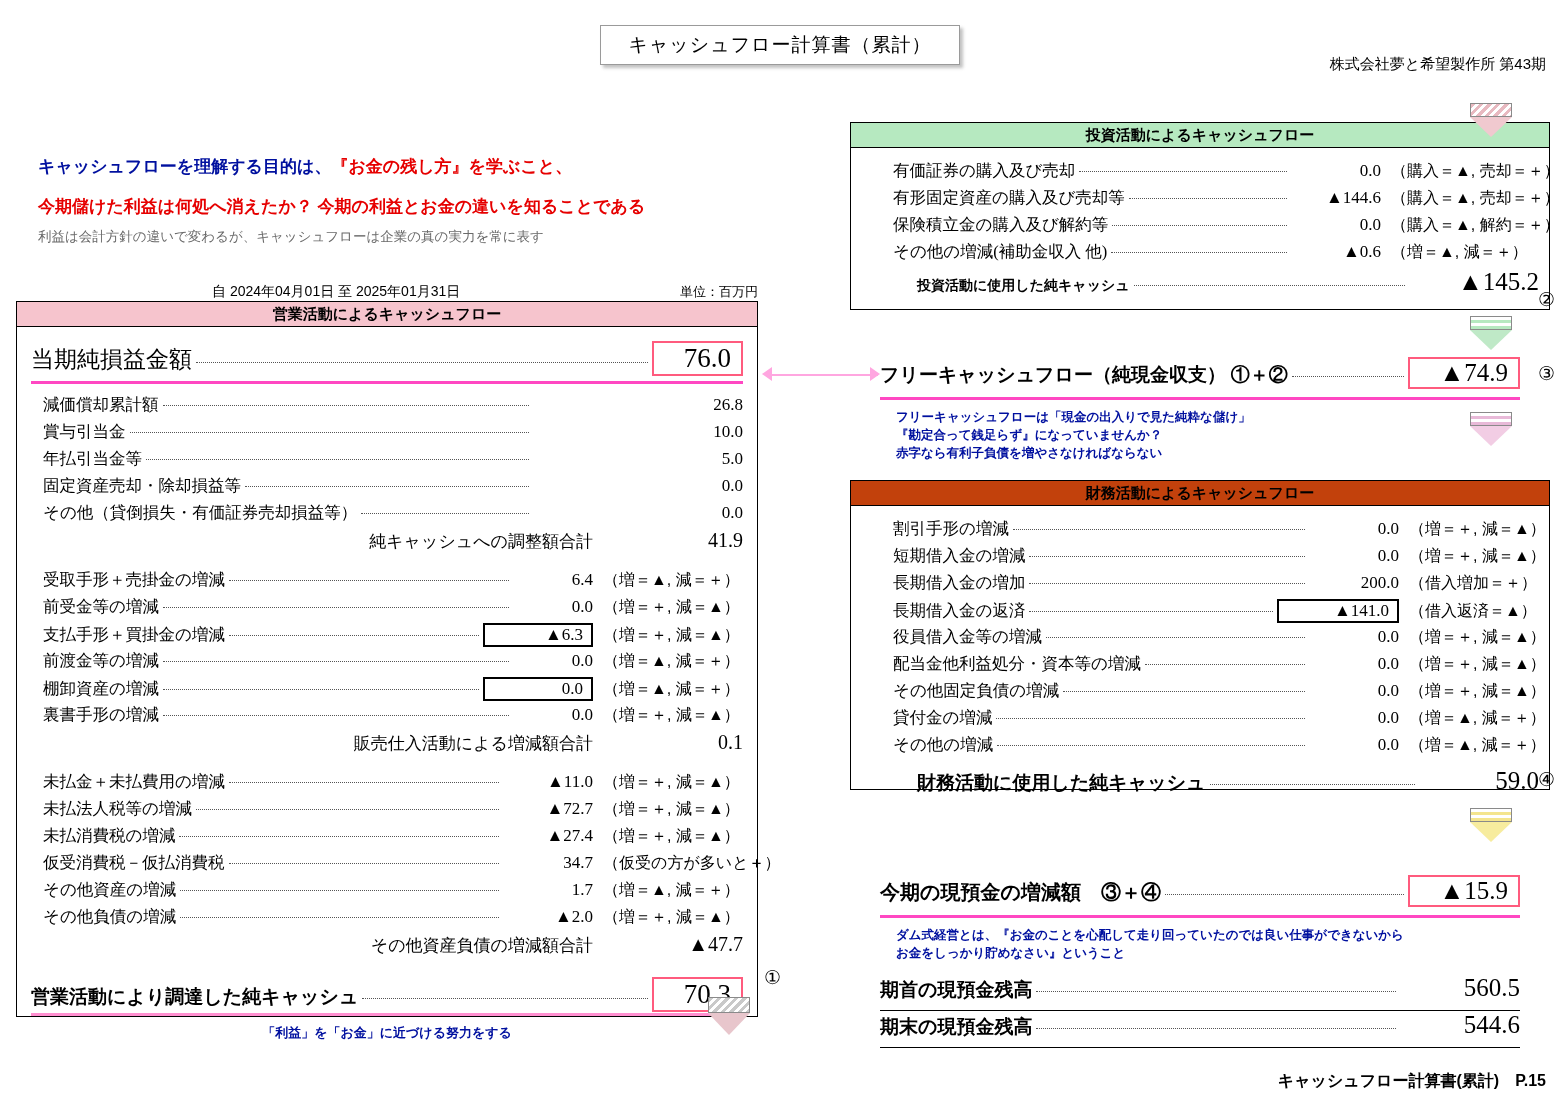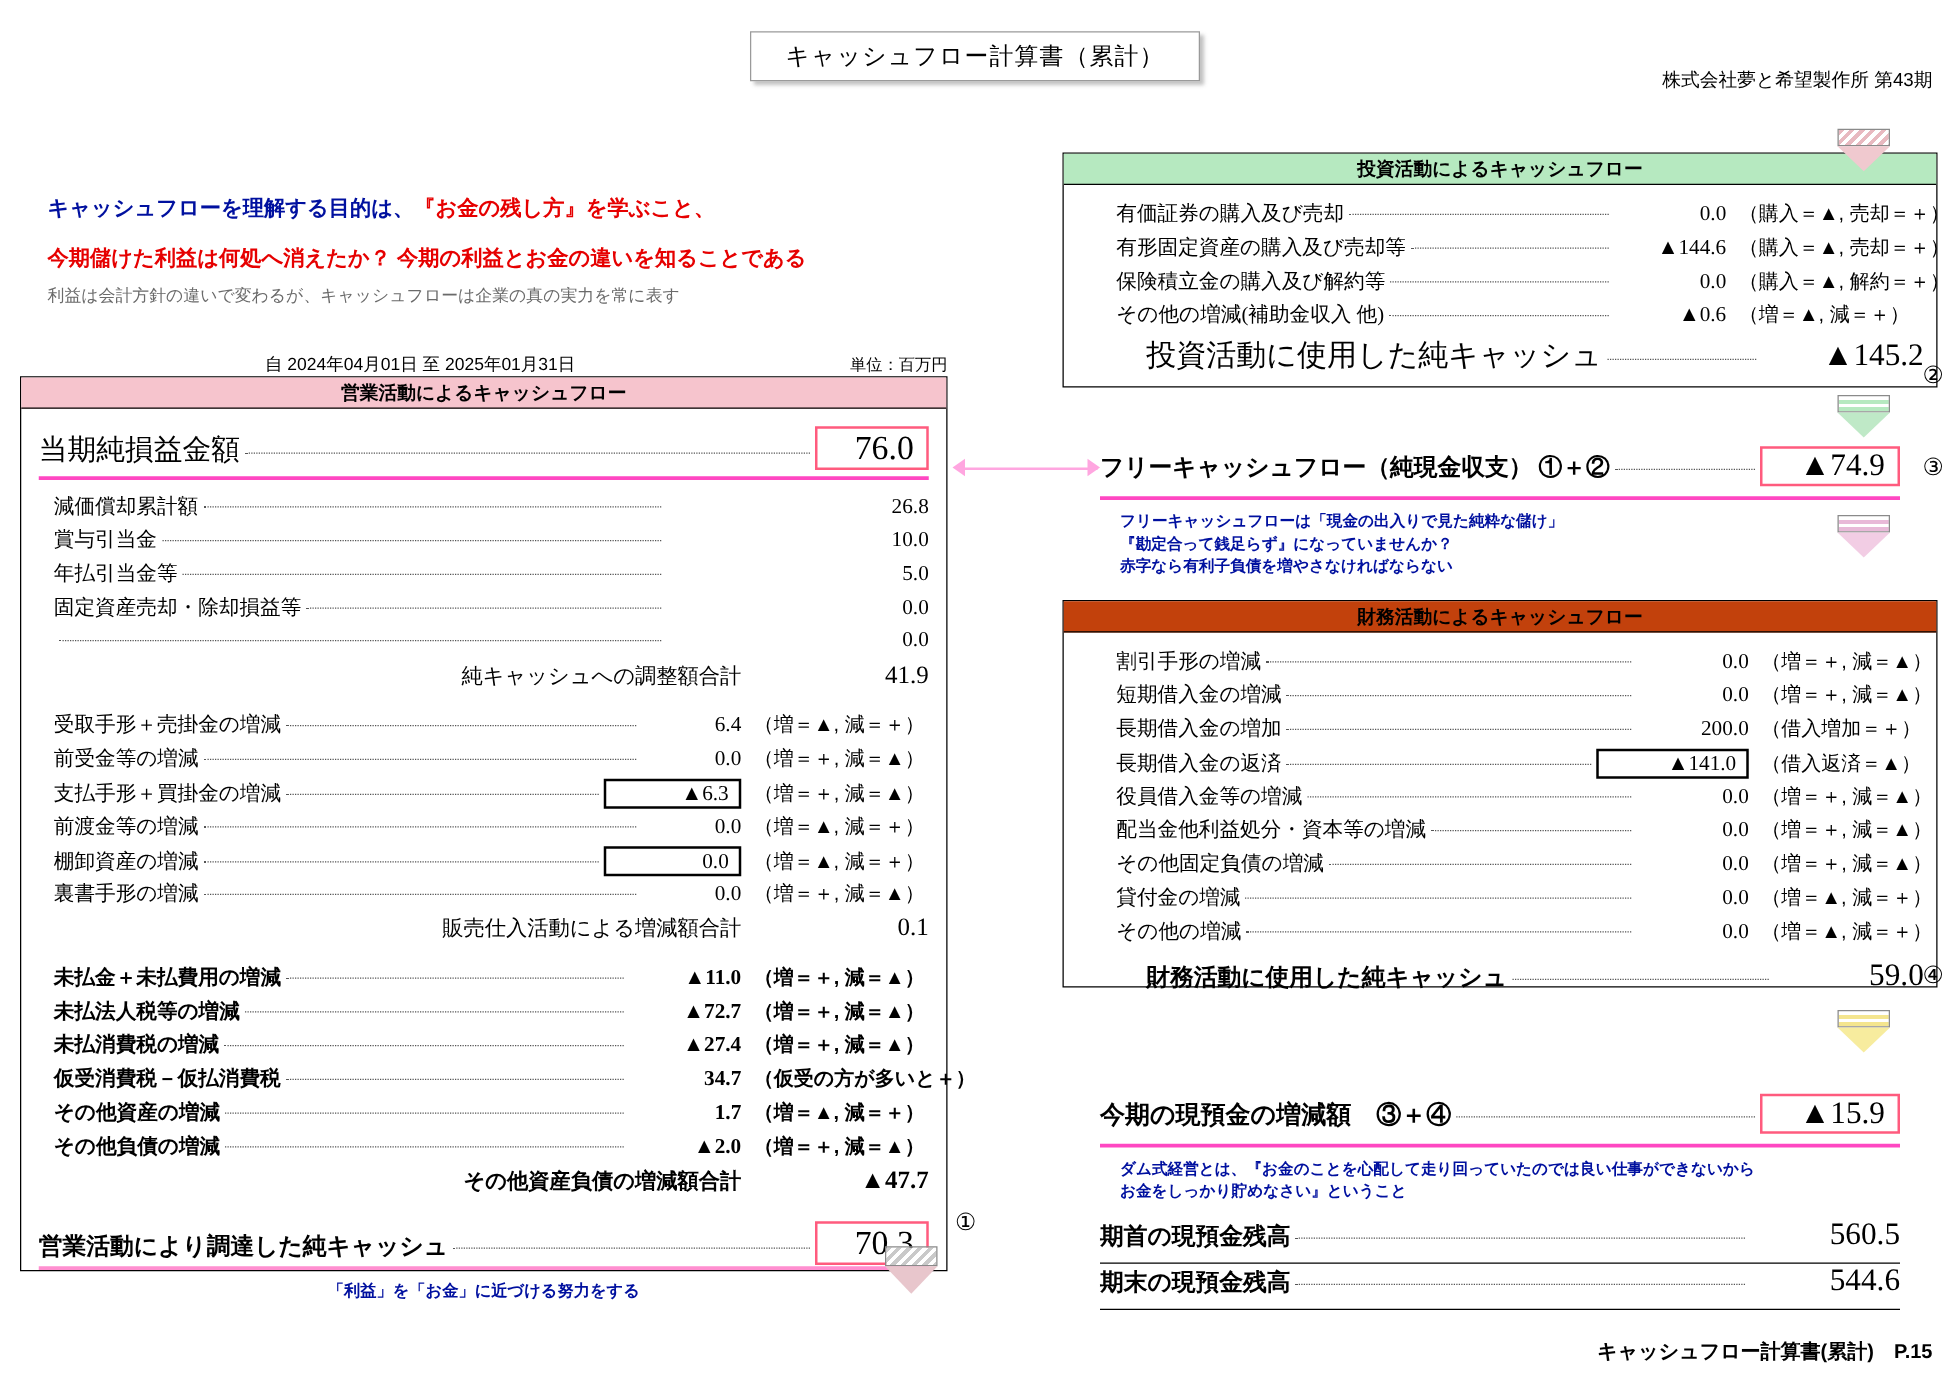--- a/index.html
+++ b/index.html
@@ -159,20 +159,21 @@
         <span class="lbl">年払引当金等</span>
         <span class="dots"></span>
         <span class="val" style="width:210px;">5.0</span>
       </div>
       <div class="row">
         <span class="lbl">固定資産売却・除却損益等</span>
         <span class="dots"></span>
         <span class="val" style="width:210px;">0.0</span>
       </div>
       <div class="row">
+        <span class="lbl">その他（貸倒損失・有価証券売却損益等）</span>
         <span class="dots"></span>
         <span class="val" style="width:210px;">0.0</span>
       </div>
       <div class="row sum-row" style="justify-content:flex-end; height:32px;">
         <span class="lbl">純キャッシュへの調整額合計</span>
         <span class="val" style="width:150px;">41.9</span>
       </div>
     </div>
 
     <div style="padding: 8px 14px 0 26px;">
@@ -211,21 +212,21 @@
         <span class="dots"></span>
         <span class="val" style="width:80px;">0.0</span>
         <span class="note">（増＝＋, 減＝▲）</span>
       </div>
       <div class="row sum-row" style="justify-content:flex-end; height:32px; padding-right:0;">
         <span class="lbl">販売仕入活動による増減額合計</span>
         <span class="val" style="width:150px;">0.1</span>
       </div>
     </div>
 
-    <div style="padding: 8px 14px 0 26px; font-weight: bold;">
+    <div style="padding: 8px 14px 0 26px;">
       <div class="row">
         <span class="lbl">未払金＋未払費用の増減</span>
         <span class="dots"></span>
         <span class="val" style="width:90px;">▲11.0</span>
         <span class="note">（増＝＋, 減＝▲）</span>
       </div>
       <div class="row">
         <span class="lbl">未払法人税等の増減</span>
         <span class="dots"></span>
         <span class="val" style="width:90px;">▲72.7</span>
@@ -297,21 +298,21 @@
         <span class="val" style="width:90px;">0.0</span>
         <span class="note" style="width:158px;">（購入＝▲, 解約＝＋）</span>
       </div>
       <div class="row">
         <span class="lbl">その他の増減(補助金収入 他)</span>
         <span class="dots"></span>
         <span class="val" style="width:90px;">▲0.6</span>
         <span class="note" style="width:158px;">（増＝▲, 減＝＋）</span>
       </div>
       <div class="row" style="height:38px; padding-left:24px;">
-        <span class="lbl" style="font-size:24px; font-weight:normal;">投資活動に使用した純キャッシュ</span>
+        <span class="lbl" style="font-size:14px; font-weight:bold;">投資活動に使用した純キャッシュ</span>
         <span class="dots"></span>
         <span class="val" style="font-size:25px; width:130px;">▲145.2</span>
       </div>
     </div>
   </div>
   <div class="circ-num" style="left: 1538px; top: 288px;">②</div>
 
   <div class="hatch-block" style="left: 1470px; top: 103px; width:42px; height:14px; background: repeating-linear-gradient(135deg,#e8b9c0 0 3px,#fff 3px 6px);"></div>
   <div class="tri-down" style="left:1470px; top: 117px; border-left-width:21px; border-right-width:21px; border-top: 20px solid #f0c9cf;"></div>
 

